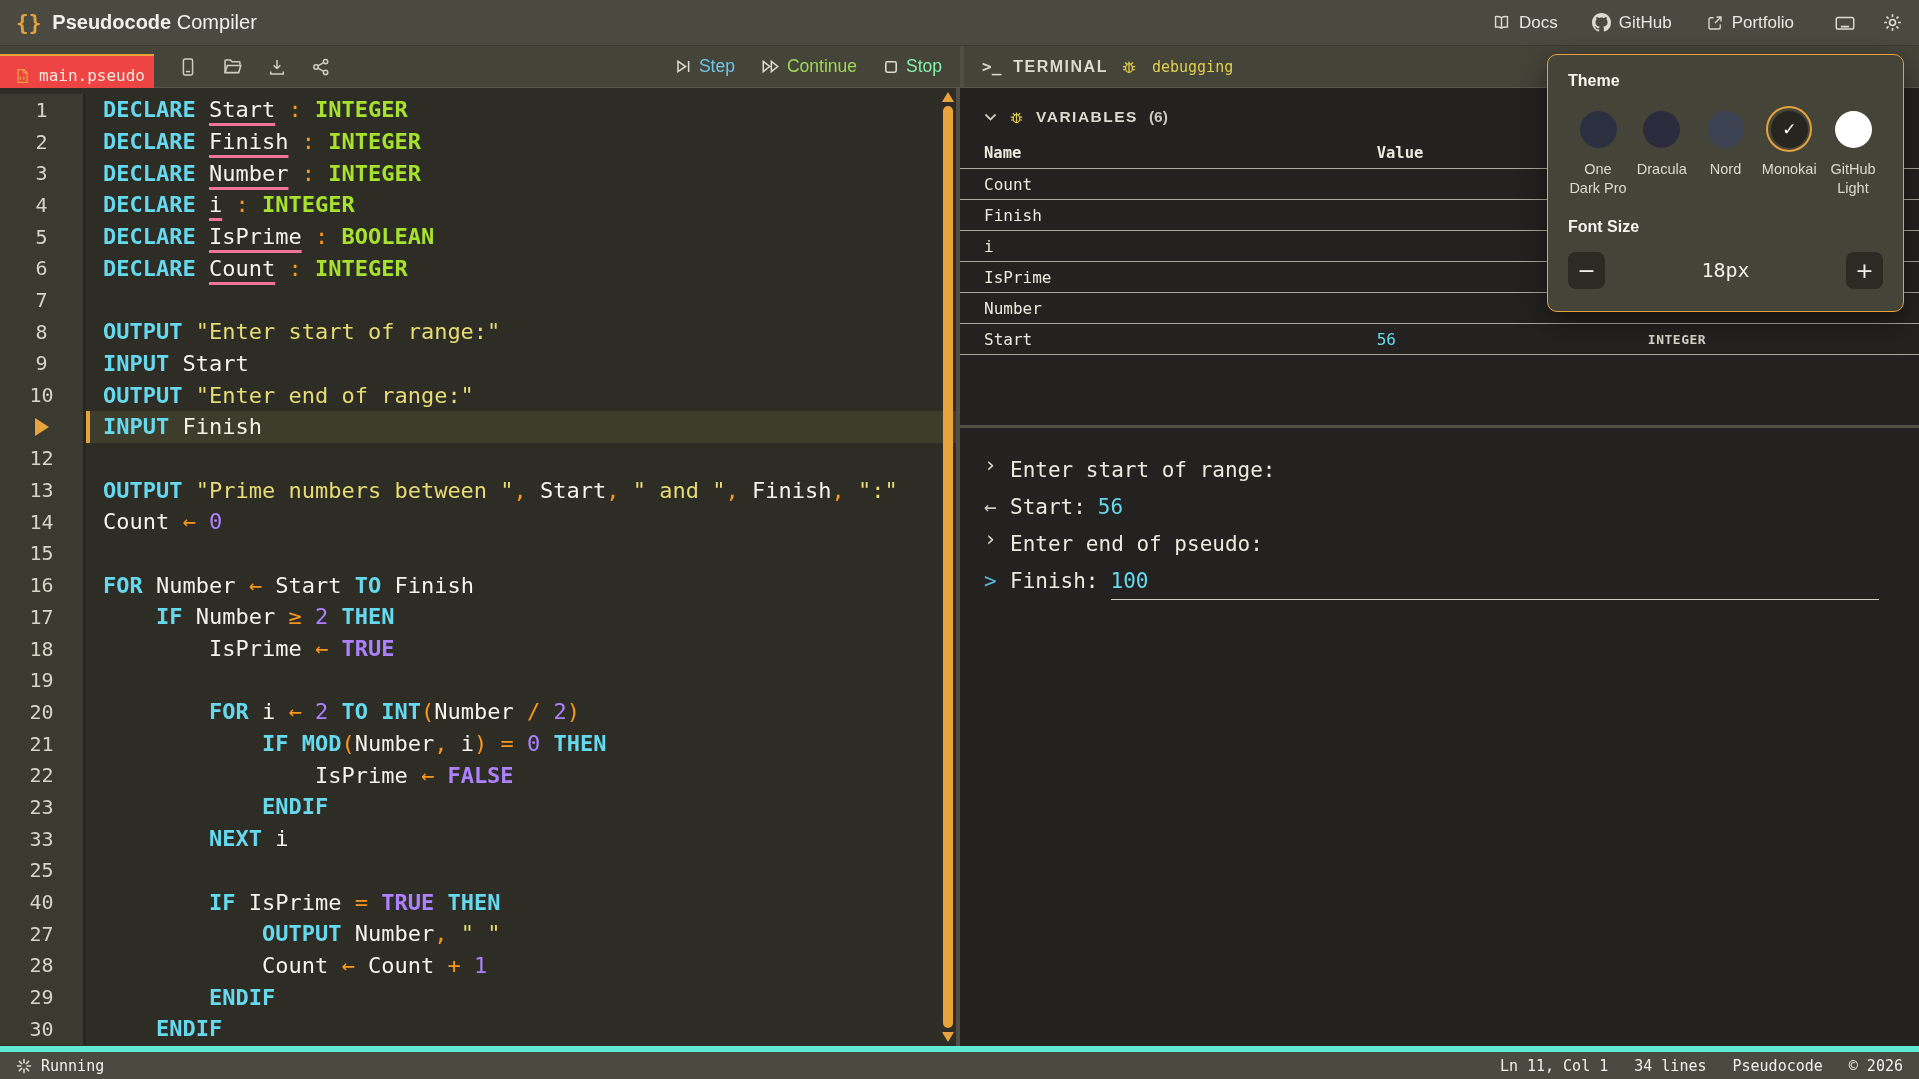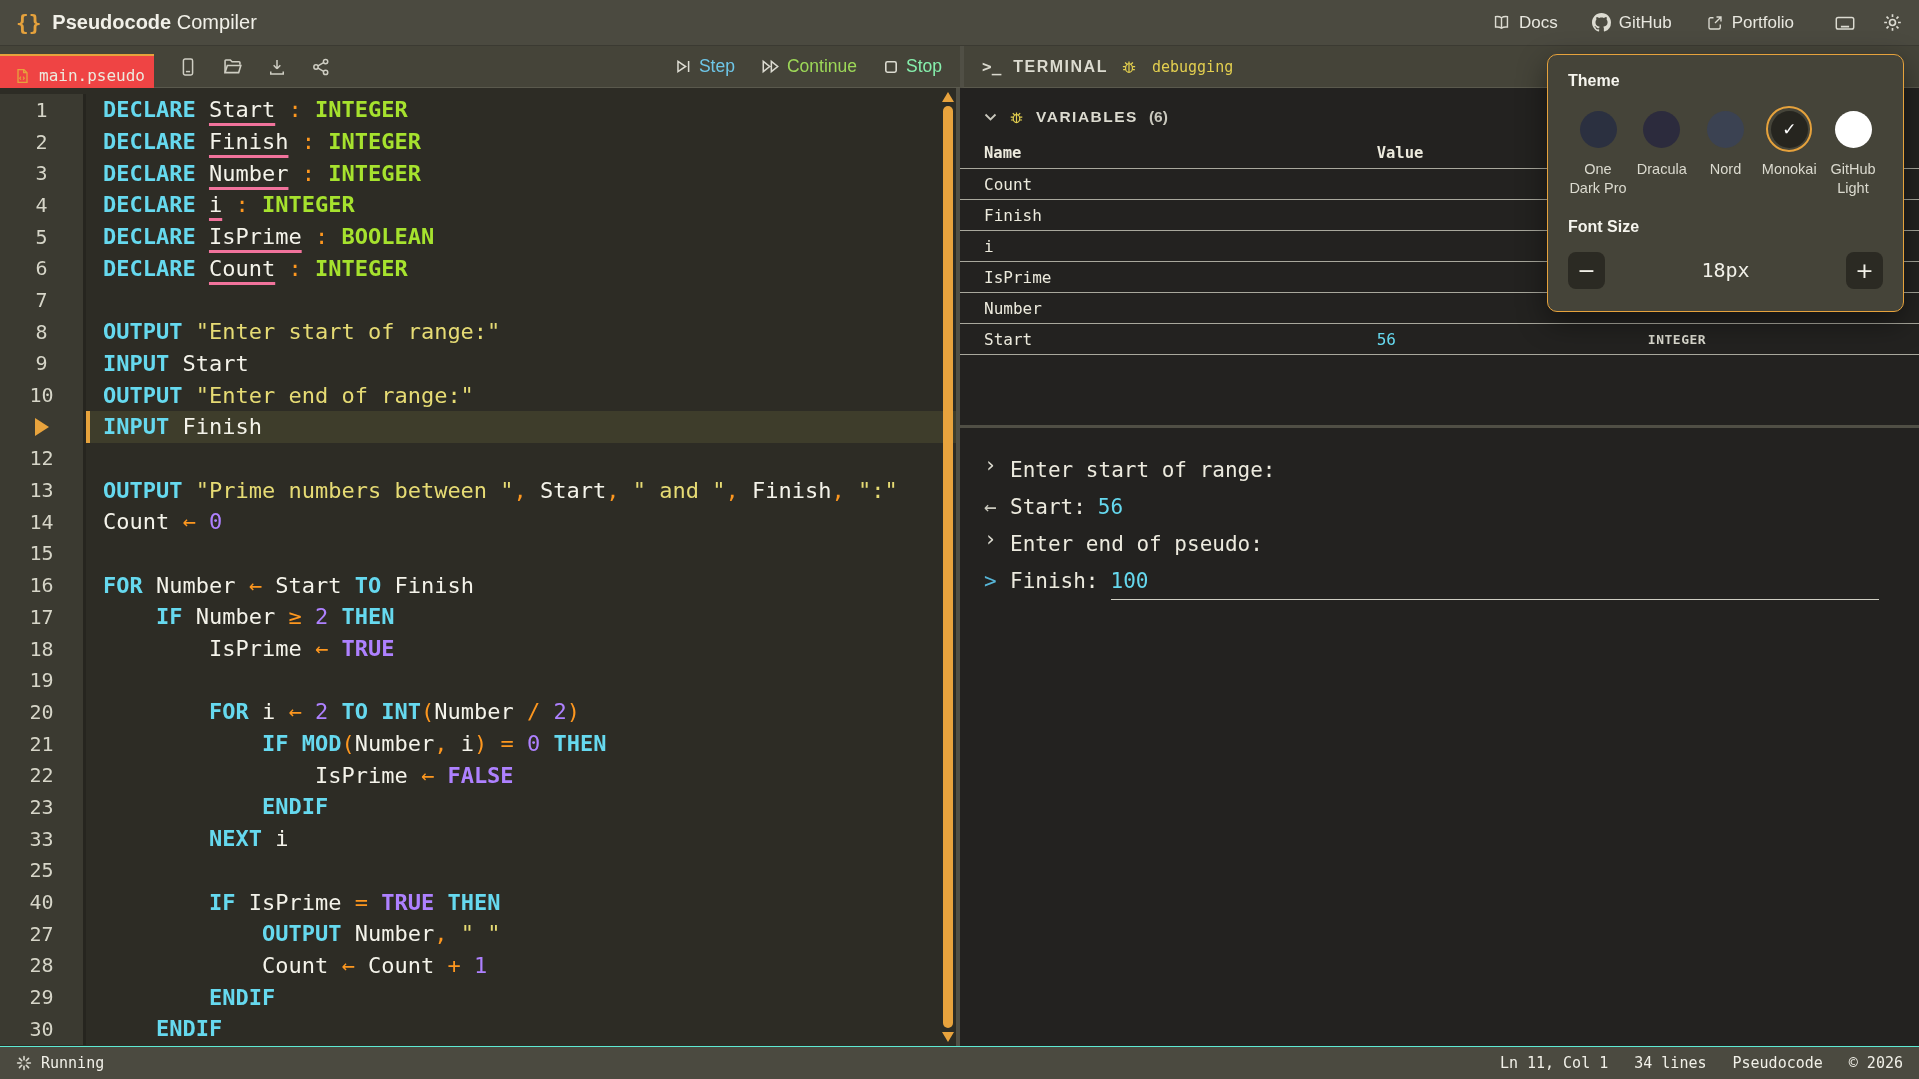--- a/index.html
+++ b/index.html
@@ -97,21 +97,21 @@
   .oprompt.p-out { color:#d9d8cd; transform:translateY(-5px); display:inline-block; }
   .oprompt.p-echo { color:#c9c8bd; }
   .oprompt.p-in { color:#57b6d8; }
   .oval { color:#66d9ef; margin-left:12px; }
   .oline.input-line { margin-top:6px; }
   .oinput { flex:1; display:flex; align-items:baseline; border-bottom:1px solid #cfcec3;
     padding-bottom:6px; margin-left:12px; }
   .oinput .oval { margin-left:0; }
 
   
-  .statusbar { height:33px; flex:0 0 auto; background:#4b4a40; border-top:1px solid #5eead4;
+  .statusbar { height:33px; flex:0 0 auto; background:#4b4a40; border-top:6px solid #5eead4;
     display:flex; align-items:center; padding:0 16px;
     font-family:"DejaVu Sans Mono", monospace; font-size:15px; color:#f1f0e8; }
   .status-left { display:flex; align-items:center; gap:9px; }
   .status-right { margin-left:auto; display:flex; gap:26px; }
 
   
   .popup { position:absolute; top:54px; right:15px; width:357px; background:#454439;
     border:1.5px solid #e6a23c; border-radius:10px; padding:17px 20px 22px 20px;
     box-shadow:0 10px 30px rgba(0,0,0,0.45); z-index:50; }
   .popup h3 { color:#f6f5ee; font-size:16px; font-weight:bold; }

